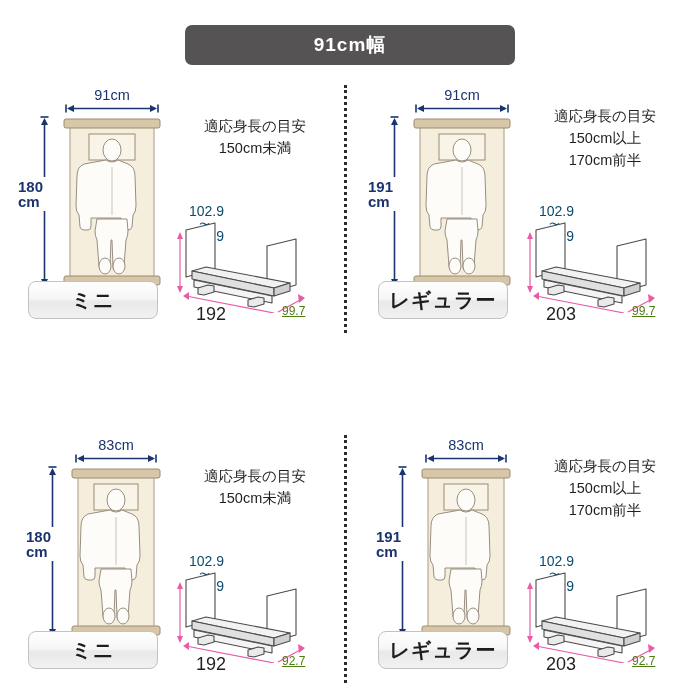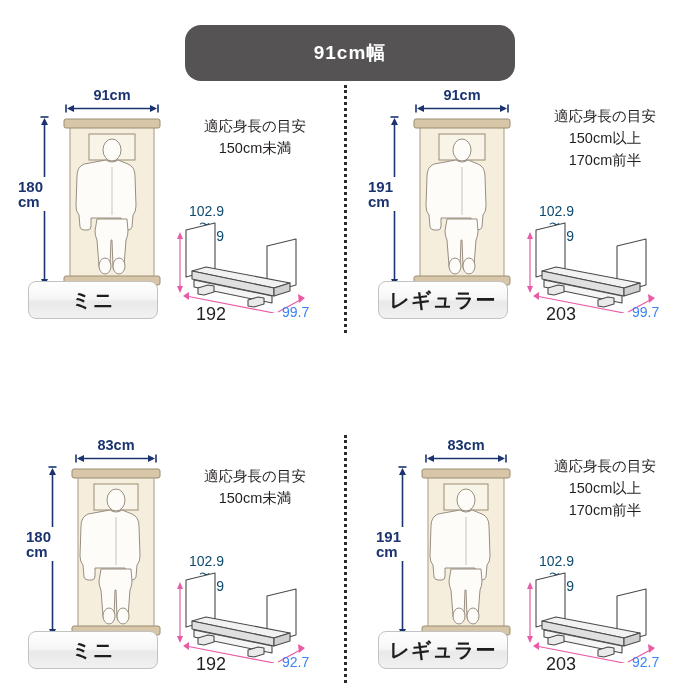--- a/index.html
+++ b/index.html
@@ -14,23 +14,23 @@
     width: 700px; height: 700px;
     background: #ffffff;
     overflow: hidden;
   }
 
   
   .section-header {
     position: absolute;
     left: 185px;
     width: 330px;
-    height: 56px;
+    height: 40px;
     background: #555353;
-    border-radius: 16px;
+    border-radius: 7px;
     color: #ffffff;
     font-size: 19px;
     font-weight: bold;
     letter-spacing: 1px;
     display: flex;
     align-items: center;
     justify-content: center;
   }
   #hdr-91 { top: 25px; }
   #hdr-83 { top: 375px; }
@@ -54,21 +54,21 @@
 
   
   .topview { position: absolute; left: 62px; top: 22px; }
   .tv-width-label {
     position: absolute;
     left: 0px; top: -20px;
     width: 100px;
     text-align: center;
     color: #1b3470;
     font-size: 14.5px;
-    font-weight: bold;
+    font-weight: normal;
     white-space: nowrap;
   }
   .tv-arrow-h {
     position: absolute;
     left: 2px; top: -3px;
     width: 96px; height: 9px;
   }
   .tv-arrow-v {
     position: absolute;
     left: -22px; top: 8px;
@@ -115,22 +115,23 @@
   }
   .tilde { font-size: 11px; line-height: 8px; display: block; text-align: right; padding-right: 14px;}
 
   .dim-len {
     position: absolute;
     color: #231f20;
     font-size: 18px;
   }
   .dim-wid {
     position: absolute;
-    color: #3b82f6;
-    font-size: 14px;
+    color: #4d7c0f;
+    font-size: 12px;
+    text-decoration: underline;
   }
 
   
   .type-pill {
     position: absolute;
     left: 28px;
     top: 196px;
     width: 130px;
     height: 38px;
     border: 1px solid #c2c2c2;

